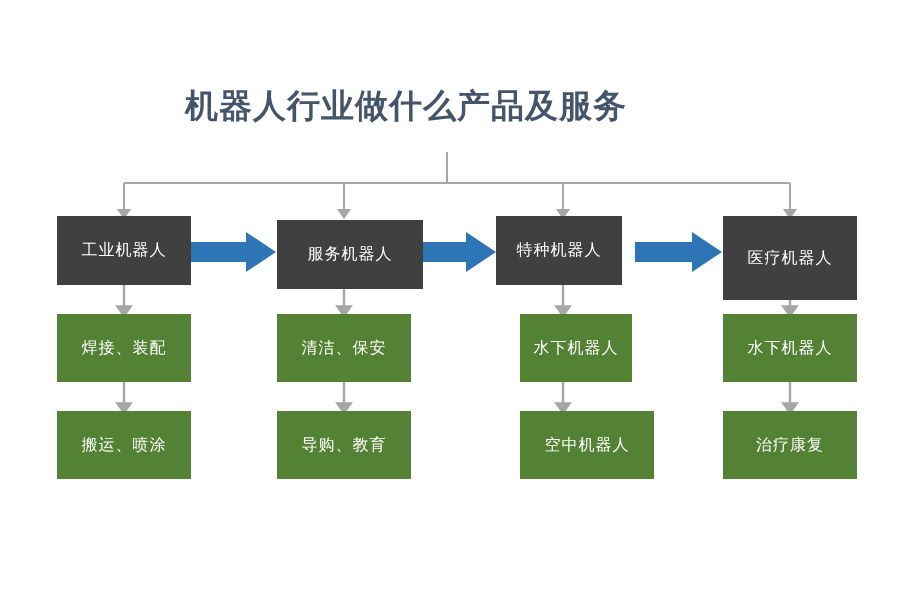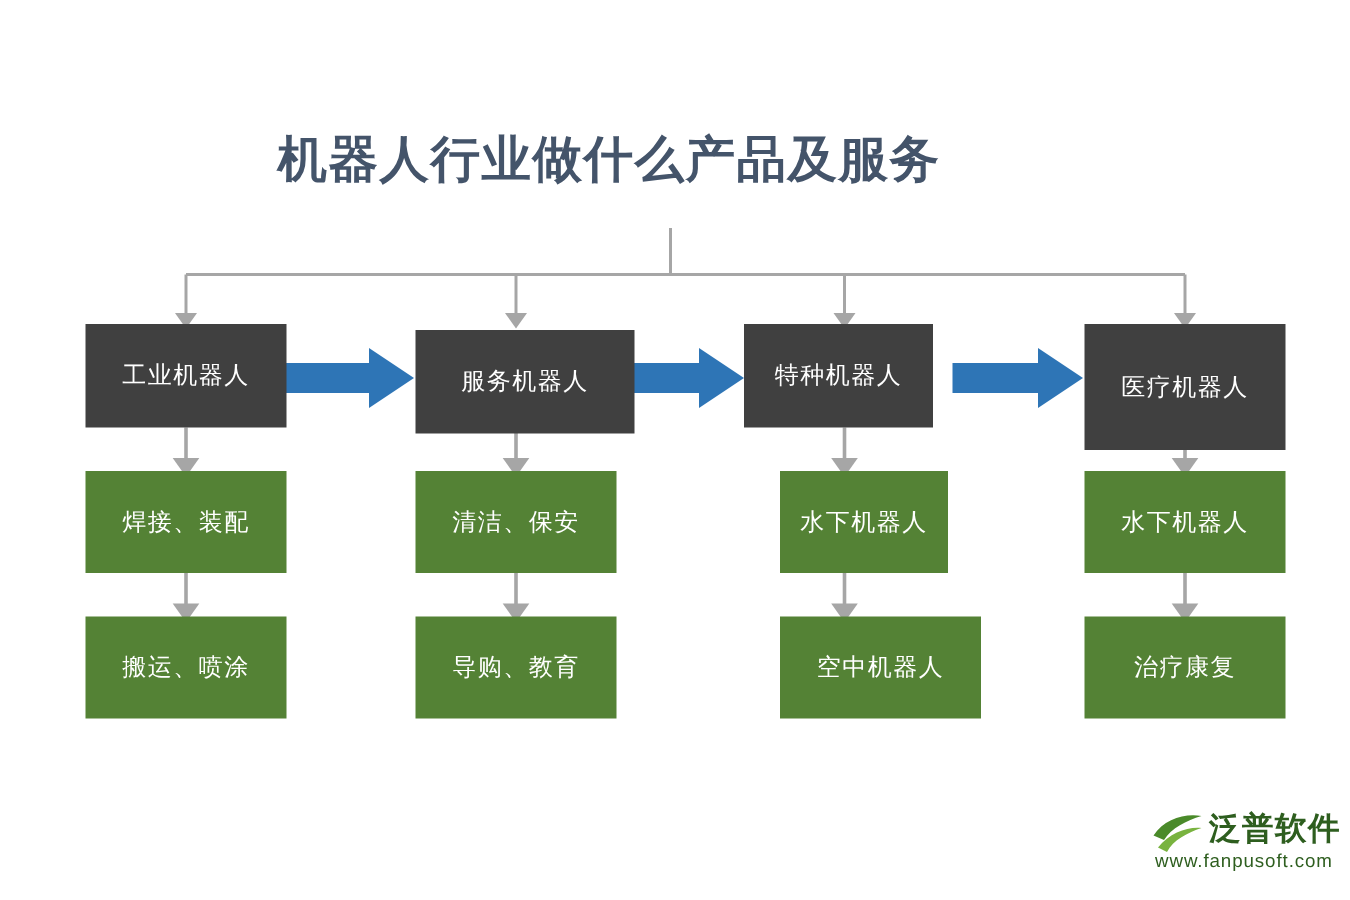--- a/index.html
+++ b/index.html
@@ -185,22 +185,14 @@
   <div class="node blue" style="left:723px; top:216px; width:134px; height:84px;">
     <span>医疗机器人</span>
   </div>
   <div class="node green" style="left:723px; top:314px; width:134px; height:68px;">
     <span>水下机器人</span>
   </div>
   <div class="node green" style="left:723px; top:411px; width:134px; height:68px;">
     <span>治疗康复</span>
   </div>
 
-  <div class="logo">
-    <svg class="logo-mark" viewBox="0 0 34 30">
-      <path d="M1 17 C8 6, 22 2, 33 4 C23 7, 13 12, 8 20 Z" fill="#4a8a2a"></path>
-      <path d="M4 25 C12 15, 24 11, 33 12 C24 15, 14 20, 10 28 Z" fill="#79b33f"></path>
-    </svg>
-    <div class="logo-name">泛普软件</div>
-    <div class="logo-url">www.fanpusoft.com</div>
-  </div>
 
 </div>
 
 </body></html>

